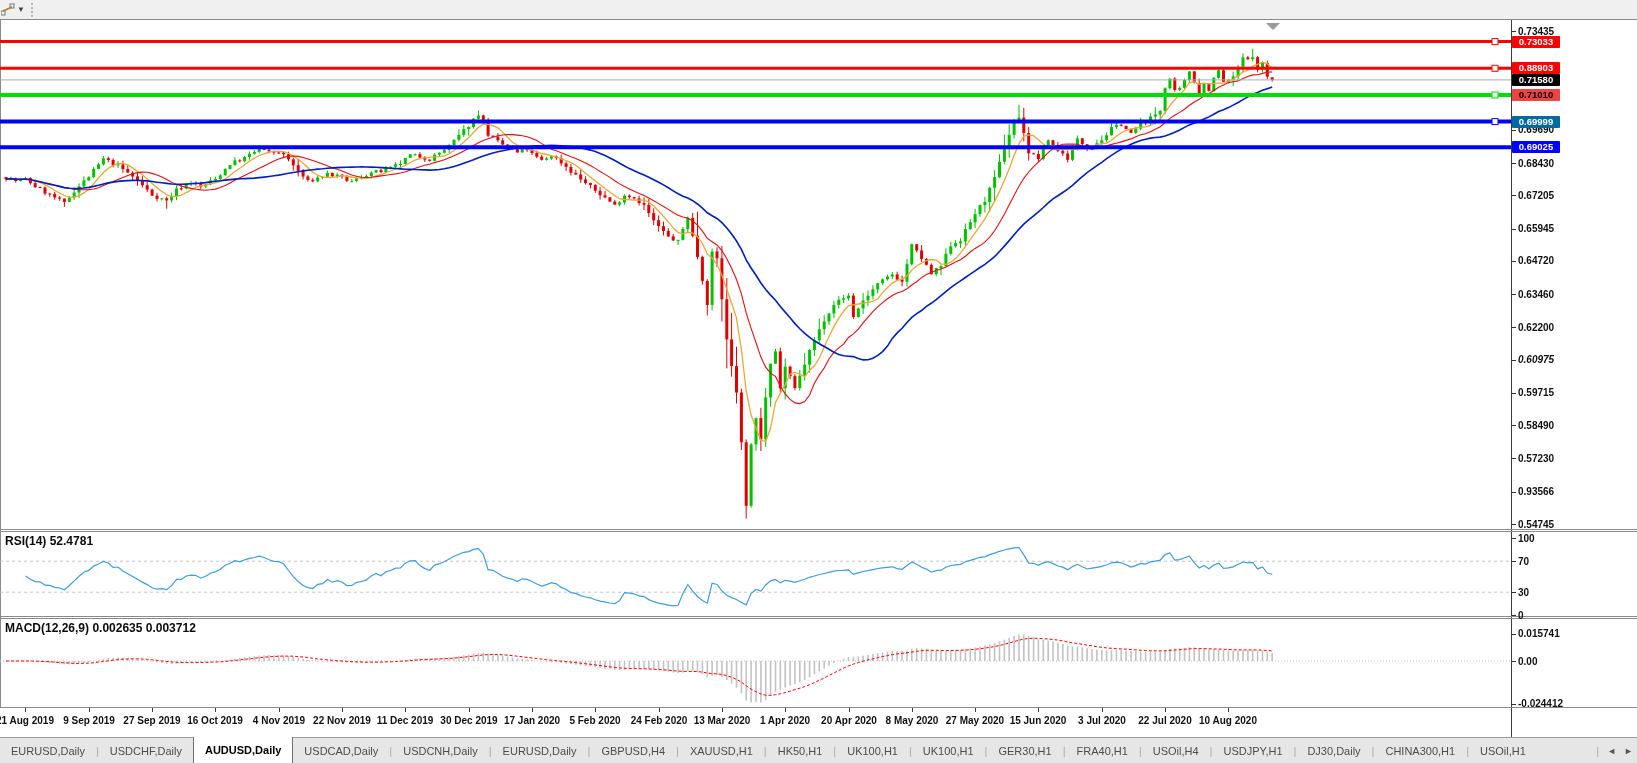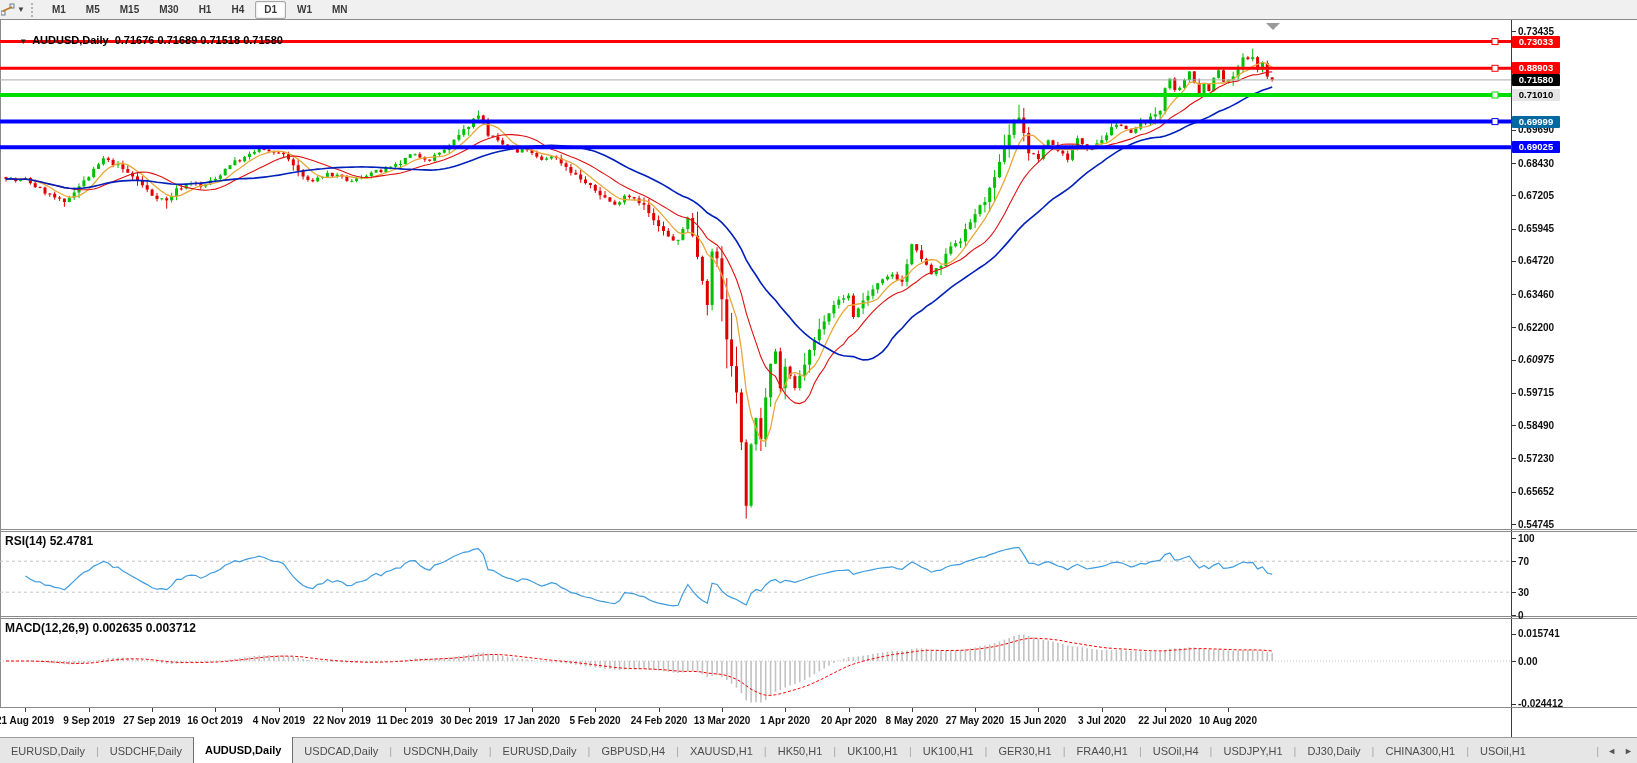--- a/index.html
+++ b/index.html
@@ -54,31 +54,20 @@
   <div id="toolbar">
     <span class="tb-icon">
       <svg width="14" height="13" viewBox="0 0 14 13">
         <rect x="0" y="8" width="4" height="4" fill="none" stroke="#6a7a8a"></rect>
         <rect x="9" y="1" width="4" height="4" fill="none" stroke="#6a7a8a"></rect>
         <line x1="2" y1="8" x2="11" y2="4" stroke="#c07820" stroke-width="1.4"></line>
       </svg>
     </span>
     <span class="tb-caret">▼</span>
     <span class="tb-grip"></span>
-    <div id="tf-buttons" style="display: flex;">
-        <div class="tf-btn">M1</div>
-        <div class="tf-btn">M5</div>
-        <div class="tf-btn">M15</div>
-        <div class="tf-btn">M30</div>
-        <div class="tf-btn">H1</div>
-        <div class="tf-btn">H4</div>
-        <div class="tf-btn active">D1</div>
-        <div class="tf-btn">W1</div>
-        <div class="tf-btn">MN</div>
-      </div>
   </div>
 
   <div id="chartwin"></div>
 
   <div id="left-border"></div>
   <div id="axis-divider"></div>
 
   <svg id="main-svg" class="panel" style="top:19px" width="1511" height="511" viewBox="0 0 1511 511">
       <line x1="6.0" y1="157.8" x2="6.0" y2="162.5" stroke="#E00000" stroke-width="1"></line>
       <rect x="4.5" y="158.0" width="3" height="2.1" fill="#E00000"></rect>
@@ -610,23 +599,20 @@
       <line x1="0" y1="49.3" x2="1511" y2="49.3" stroke="#FF0000" stroke-width="3"></line>
       <rect x="1492" y="46.3" width="6" height="6" fill="#fff" stroke="#FF0000"></rect>
       <line x1="0" y1="76.0" x2="1511" y2="76.0" stroke="#00DD00" stroke-width="4"></line>
       <rect x="1492" y="73.0" width="6" height="6" fill="#fff" stroke="#00DD00"></rect>
       <line x1="0" y1="102.6" x2="1511" y2="102.6" stroke="#0000FF" stroke-width="4"></line>
       <rect x="1492" y="99.6" width="6" height="6" fill="#fff" stroke="#0000FF"></rect>
       <line x1="0" y1="128.3" x2="1511" y2="128.3" stroke="#0000FF" stroke-width="4"></line>
       <line x1="0" y1="60.9" x2="1511" y2="60.9" stroke="#ABABAB" stroke-width="1"></line>
     </svg>
 
-  <div id="chart-title">
-    <span class="caret">▼</span><span>AUDUSD,Daily</span>  <span>0.71676 0.71689 0.71518 0.71580</span>
-  </div>
 
   <div id="scroll-marker"></div>
 
   <svg id="rsi-svg" class="panel" style="top:532px" width="1511" height="84" viewBox="0 0 1511 84">
       <line x1="0" y1="29.2" x2="1511" y2="29.2" stroke="#c4c4c4" stroke-dasharray="3,3"></line>
       <line x1="0" y1="60.2" x2="1511" y2="60.2" stroke="#c4c4c4" stroke-dasharray="3,3"></line>
       <polyline points="25.5,44.0 30.4,47.3 35.2,49.6 40.1,49.8 45.0,53.2 49.8,53.4 54.7,55.4 59.6,56.0 64.4,57.8 69.3,53.5 74.2,48.9 79.0,44.2 83.9,40.3 88.8,38.4 93.7,34.1 98.5,32.0 103.4,29.5 108.3,31.0 113.1,35.5 118.0,35.0 122.9,38.9 127.8,41.8 132.6,44.4 137.5,47.3 142.4,50.1 147.2,52.6 152.1,55.7 157.0,57.2 161.8,56.6 166.7,57.7 171.6,53.7 176.5,47.3 181.3,47.4 186.2,44.0 191.1,43.2 195.9,43.5 200.8,46.2 205.7,44.3 210.5,41.2 215.4,39.9 220.3,37.3 225.2,33.3 230.0,31.2 234.9,28.7 239.8,29.9 244.6,27.8 249.5,26.4 254.4,25.5 259.2,24.2 264.1,25.5 269.0,27.7 273.9,29.3 278.7,29.6 283.6,31.8 288.5,38.5 293.3,44.6 298.2,49.5 303.1,53.5 307.9,55.6 312.8,56.5 317.7,52.4 322.6,51.6 327.4,47.5 332.3,50.2 337.2,48.6 342.0,50.0 346.9,53.6 351.8,53.5 356.6,50.3 361.5,49.5 366.4,47.9 371.3,43.9 376.1,41.4 381.0,43.7 385.9,39.8 390.7,38.5 395.6,36.1 400.5,36.0 405.3,31.2 410.2,28.8 415.1,28.7 419.9,33.6 424.8,36.6 429.7,38.2 434.6,33.1 439.4,31.7 444.3,29.7 449.2,27.0 454.0,24.3 458.9,22.3 463.8,20.3 468.7,19.6 473.5,17.4 478.4,16.7 483.3,22.4 488.1,37.6 493.0,38.3 497.9,41.2 502.7,44.2 507.6,46.1 512.5,47.3 517.4,49.5 522.2,46.8 527.1,47.4 532.0,49.5 536.8,52.0 541.7,54.0 546.6,52.6 551.4,50.7 556.3,51.8 561.2,55.4 566.1,57.5 570.9,60.6 575.8,61.4 580.7,63.6 585.5,65.0 590.4,65.8 595.3,67.8 600.1,69.2 605.0,69.8 609.9,71.0 614.8,71.7 619.6,68.5 624.5,60.6 629.4,61.2 634.2,61.8 639.1,63.9 644.0,64.6 648.8,67.6 653.7,69.7 658.6,71.1 663.5,72.1 668.3,73.2 673.2,73.9 678.1,73.3 682.9,61.5 687.8,52.5 692.7,59.2 697.5,64.5 702.4,68.5 707.3,71.2 712.1,51.2 717.0,52.5 721.9,58.9 726.8,63.3 731.6,65.6 736.5,67.5 741.4,70.4 746.2,73.0 751.1,61.5 756.0,57.5 760.9,59.0 765.7,53.0 770.6,48.8 775.5,47.4 780.3,50.9 785.2,48.3 790.1,49.2 794.9,50.4 799.8,48.8 804.7,47.3 809.6,45.3 814.4,44.0 819.3,42.5 824.2,41.5 829.0,40.4 833.9,39.2 838.8,38.5 843.6,38.3 848.5,37.9 853.4,42.4 858.3,40.9 863.1,39.5 868.0,38.7 872.9,37.6 877.7,36.5 882.6,35.8 887.5,35.3 892.3,34.8 897.2,36.6 902.1,37.3 907.0,33.5 911.8,29.9 916.7,32.2 921.6,35.2 926.4,37.1 931.3,40.2 936.2,38.7 941.0,38.2 945.9,35.2 950.8,33.5 955.6,32.8 960.5,32.4 965.4,29.7 970.3,28.4 975.1,26.9 980.0,25.3 984.9,24.8 989.7,22.6 994.6,21.1 999.5,19.3 1004.4,18.0 1009.2,16.8 1014.1,15.8 1019.0,15.5 1023.8,22.9 1028.7,31.1 1033.6,31.3 1038.4,33.3 1043.3,30.9 1048.2,29.7 1053.0,31.6 1057.9,34.0 1062.8,35.1 1067.7,37.7 1072.5,34.6 1077.4,32.3 1082.3,34.8 1087.1,37.0 1092.0,36.2 1096.9,35.3 1101.8,34.4 1106.6,33.0 1111.5,30.8 1116.4,30.2 1121.2,30.8 1126.1,32.7 1131.0,35.1 1135.8,33.6 1140.7,31.4 1145.6,32.1 1150.5,29.9 1155.3,29.2 1160.2,28.1 1165.1,22.6 1169.9,20.9 1174.8,28.1 1179.7,27.6 1184.5,25.8 1189.4,24.1 1194.3,30.9 1199.2,36.0 1204.0,33.4 1208.9,36.7 1213.8,33.1 1218.6,31.2 1223.5,36.4 1228.4,35.9 1233.2,34.9 1238.1,32.3 1243.0,30.0 1247.9,30.9 1252.7,30.4 1257.6,36.9 1262.5,34.9 1267.3,41.0 1272.2,42.3" fill="none" stroke="#3E9BDE" stroke-width="1.2"></polyline>
     </svg>
   <div class="ind-label" style="top:534px"><span>RSI(14)</span> <span>52.4781</span></div>
 
@@ -923,26 +909,26 @@
       <div class="tick-label" style="top: 322px;">0.62200</div>
       <div class="tick-dash" style="top: 360px;"></div>
       <div class="tick-label" style="top: 354px; font-style: italic;">0.60975</div>
       <div class="tick-dash" style="top: 393px;"></div>
       <div class="tick-label" style="top: 387px;">0.59715</div>
       <div class="tick-dash" style="top: 425px;"></div>
       <div class="tick-label" style="top: 420px;">0.58490</div>
       <div class="tick-dash" style="top: 458px;"></div>
       <div class="tick-label" style="top: 453px;">0.57230</div>
       <div class="tick-dash" style="top: 492px;"></div>
-      <div class="tick-label" style="top: 486px;">0.65652</div>
+      <div class="tick-label" style="top: 486px;">0.93566</div>
       <div class="tick-dash" style="top: 524px;"></div>
       <div class="tick-label" style="top: 519px;">0.54745</div>
       <div class="price-tag" style="top: 36px; background: rgb(255, 0, 0); color: rgb(255, 255, 255);">0.73033</div>
       <div class="price-tag" style="top: 62px; background: rgb(255, 0, 0); color: rgb(255, 255, 255);">0.88903</div>
-      <div class="price-tag" style="top: 89px; background: #e5e5e5; color: rgb(0, 0, 0);">0.71010</div>
+      <div class="price-tag" style="top: 89px; background: #ef4444; color: rgb(0, 0, 0);">0.71010</div>
       <div class="price-tag" style="top: 116px; background: #0369a1; color: rgb(255, 255, 255);">0.69999</div>
       <div class="price-tag" style="top: 141px; background: rgb(0, 0, 255); color: rgb(255, 255, 255);">0.69025</div>
       <div class="price-tag" style="top: 74px; background: rgb(0, 0, 0); color: rgb(255, 255, 255);">0.71580</div>
       <div class="tick-dash" style="top: 538px;"></div>
       <div class="tick-label" style="top: 533px;">100</div>
       <div class="tick-dash" style="top: 561px;"></div>
       <div class="tick-label" style="top: 556px;">70</div>
       <div class="tick-dash" style="top: 592px;"></div>
       <div class="tick-label" style="top: 587px;">30</div>
       <div class="tick-dash" style="top: 615px;"></div>

